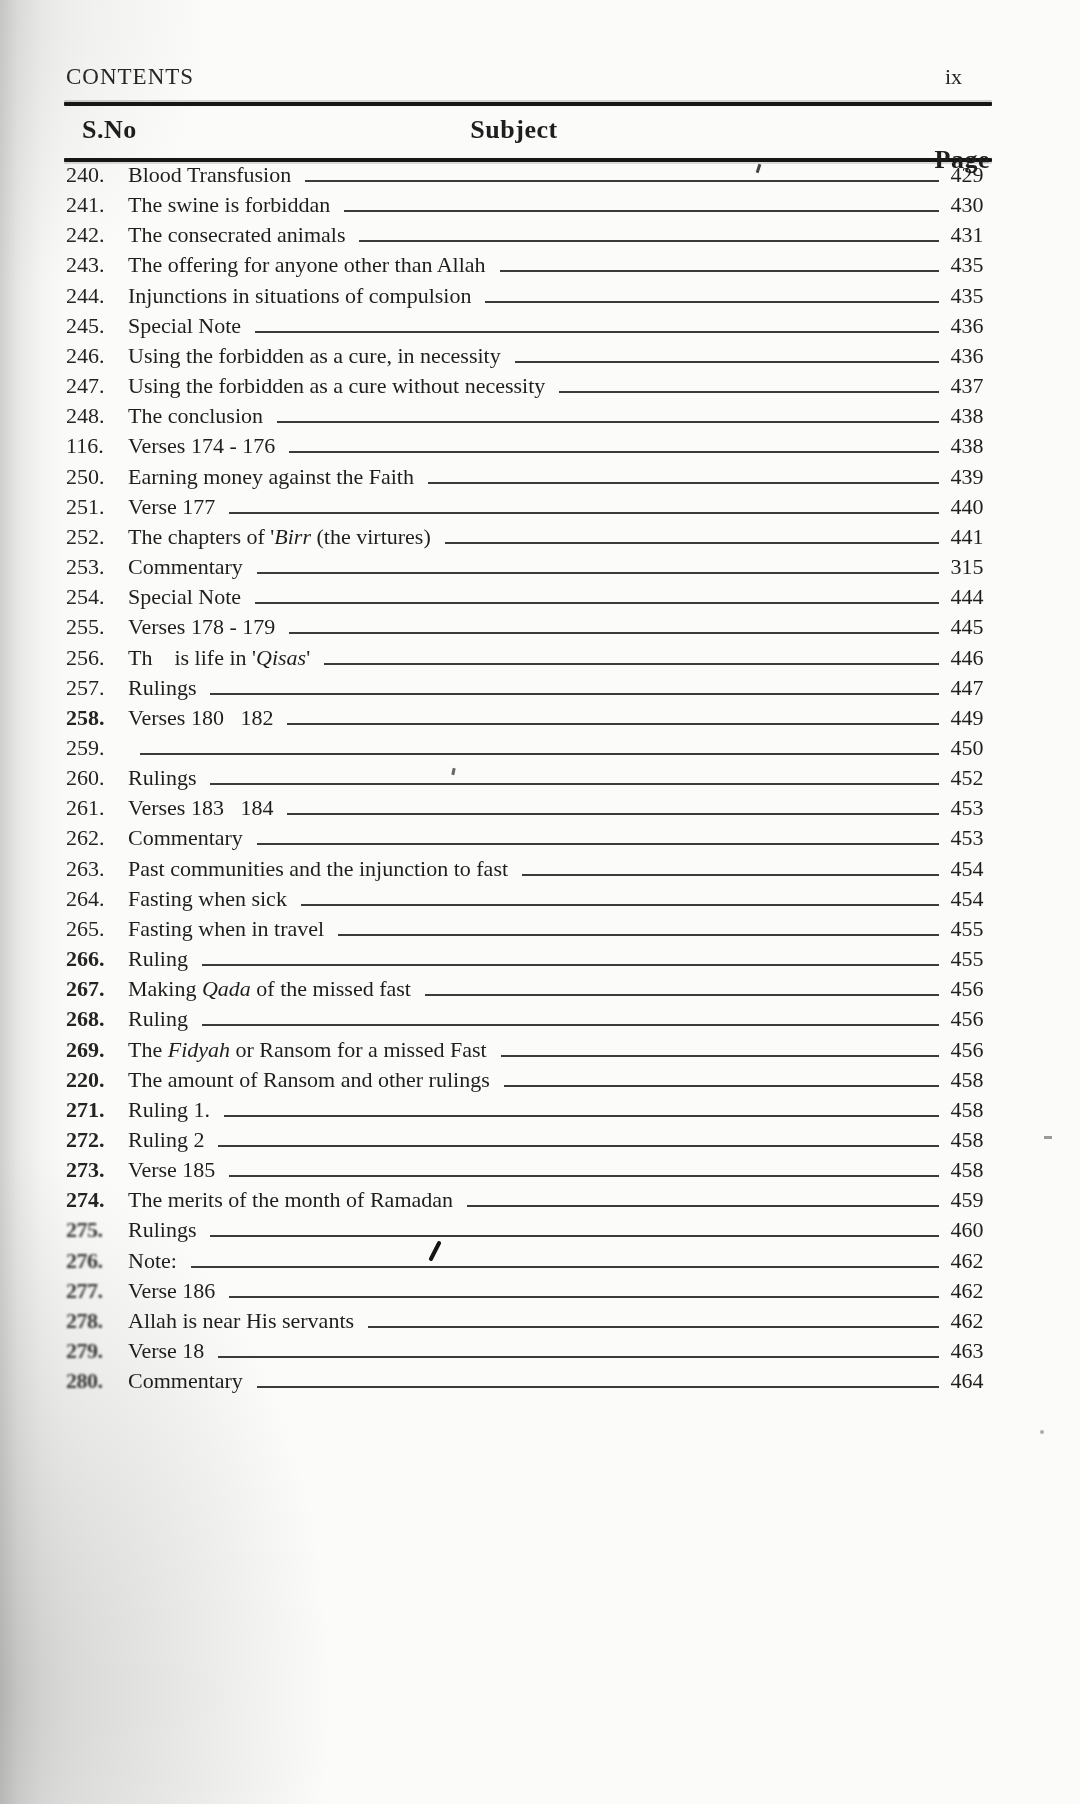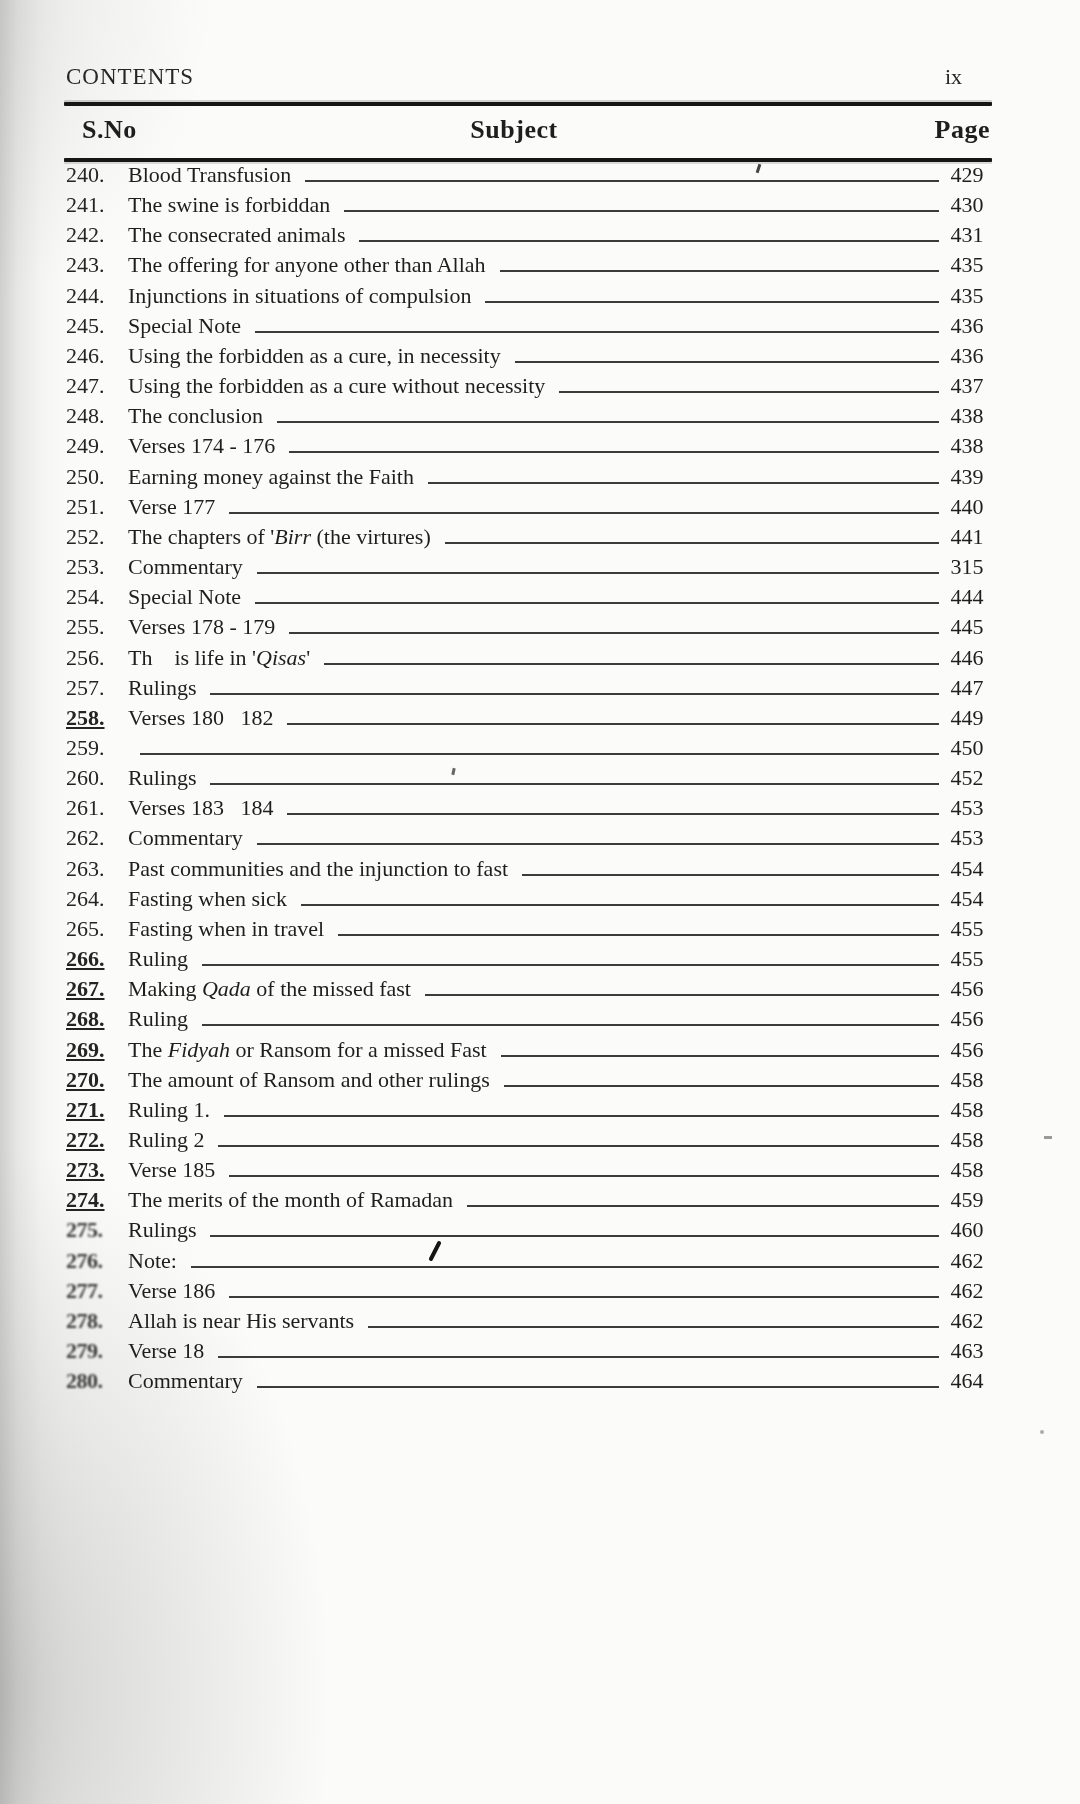--- a/index.html
+++ b/index.html
@@ -28,21 +28,21 @@
   }
   .folio{font-size:22px;letter-spacing:0;margin-right:28px;}
 
   .rule{height:4px;background:#161616;border-radius:1px;}
   .rule.top{margin-top:12px;box-shadow:0 -2px 0 rgba(30,30,30,0.18);}
   .rule.mid{margin-top:9px;box-shadow:0 2px 0 rgba(30,30,30,0.15);}
 
   .col-heads{
     position:relative;display:flex;align-items:baseline;
     margin-top:9px;height:34px;
-    font-weight:bold;font-size:26px;letter-spacing:0.5px;
+    font-weight:bold;font-size:26px;letter-spacing:0.5px;flex-direction:column;
   }
   .h-sno{padding-left:18px;}
   .h-subject{position:absolute;left:300px;width:300px;text-align:center;}
   .h-page{margin-left:auto;padding-right:2px;}
 
   .toc{margin-top:0;}
   .row{
     display:flex;align-items:baseline;
     height:30.17px;font-size:22px;white-space:nowrap;
   }
@@ -51,21 +51,21 @@
   .subj i{font-style:italic;}
   .leader{
     flex:1 1 auto;min-width:20px;
     border-bottom:2px solid #2a2a2a;
     margin-left:12px;margin-right:3px;
     opacity:0.92;
   }
   .pg{flex:0 0 50px;text-align:center;}
 
   
-  .smudge1{filter:blur(0.5px);font-weight:bold;text-decoration:underline;}
+  .smudge1{filter:blur(0.5px);font-weight:bold;}
   .smudge2{filter:blur(1.25px);font-weight:bold;letter-spacing:-0.5px;color:#3a3a3a;}
 
   .speck{position:absolute;background:#333;pointer-events:none;}
 </style>
 </head>
 <body>
 
 <div class="page">
   <div class="gutter-shadow"></div>
 
@@ -135,21 +135,21 @@
           <span class="leader"></span>
           <span class="pg">437</span>
         </div>
         <div class="row">
           <span class="no">248.</span>
           <span class="subj"><span>The conclusion</span></span>
           <span class="leader"></span>
           <span class="pg">438</span>
         </div>
         <div class="row">
-          <span class="no">249.</span>
+          <span class="no">116.</span>
           <span class="subj"><span>Verses 174 - 176</span></span>
           <span class="leader"></span>
           <span class="pg">438</span>
         </div>
         <div class="row">
           <span class="no">250.</span>
           <span class="subj"><span>Earning money against the Faith</span></span>
           <span class="leader"></span>
           <span class="pg">439</span>
         </div>
@@ -260,21 +260,21 @@
           <span class="leader"></span>
           <span class="pg">456</span>
         </div>
         <div class="row">
           <span class="no smudge1">269.</span>
           <span class="subj"><span>The </span><i>Fidyah</i><span> or Ransom for a missed Fast</span></span>
           <span class="leader"></span>
           <span class="pg">456</span>
         </div>
         <div class="row">
-          <span class="no smudge1">270.</span>
+          <span class="no smudge1">220.</span>
           <span class="subj"><span>The amount of Ransom and other rulings</span></span>
           <span class="leader"></span>
           <span class="pg">458</span>
         </div>
         <div class="row">
           <span class="no smudge1">271.</span>
           <span class="subj"><span>Ruling 1.</span></span>
           <span class="leader"></span>
           <span class="pg">458</span>
         </div>

